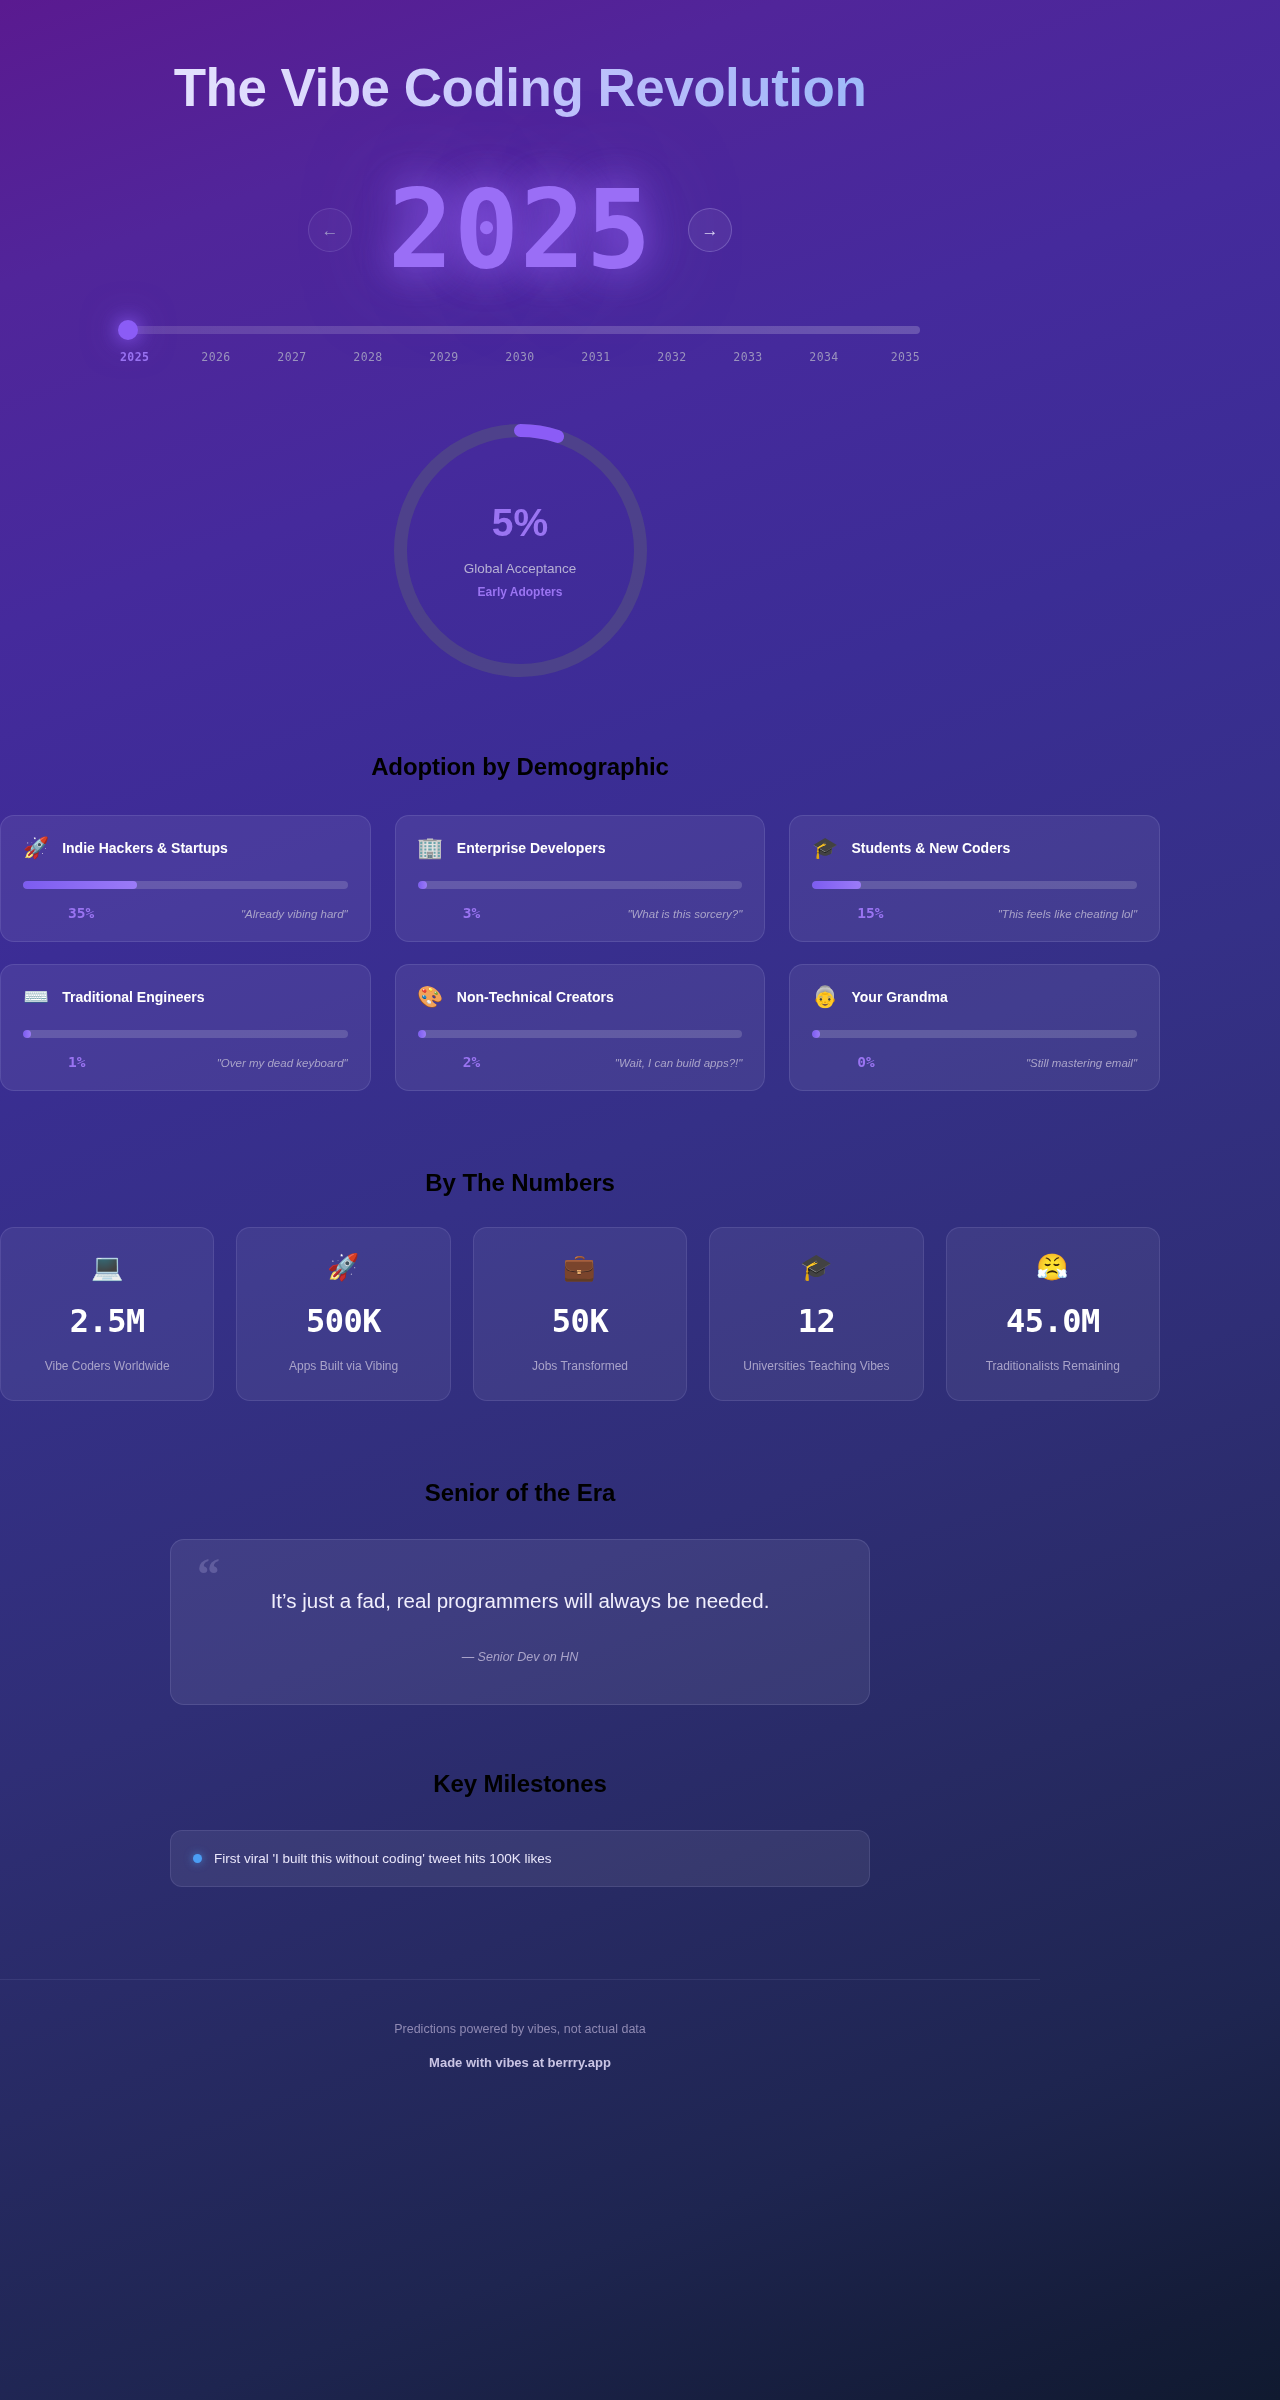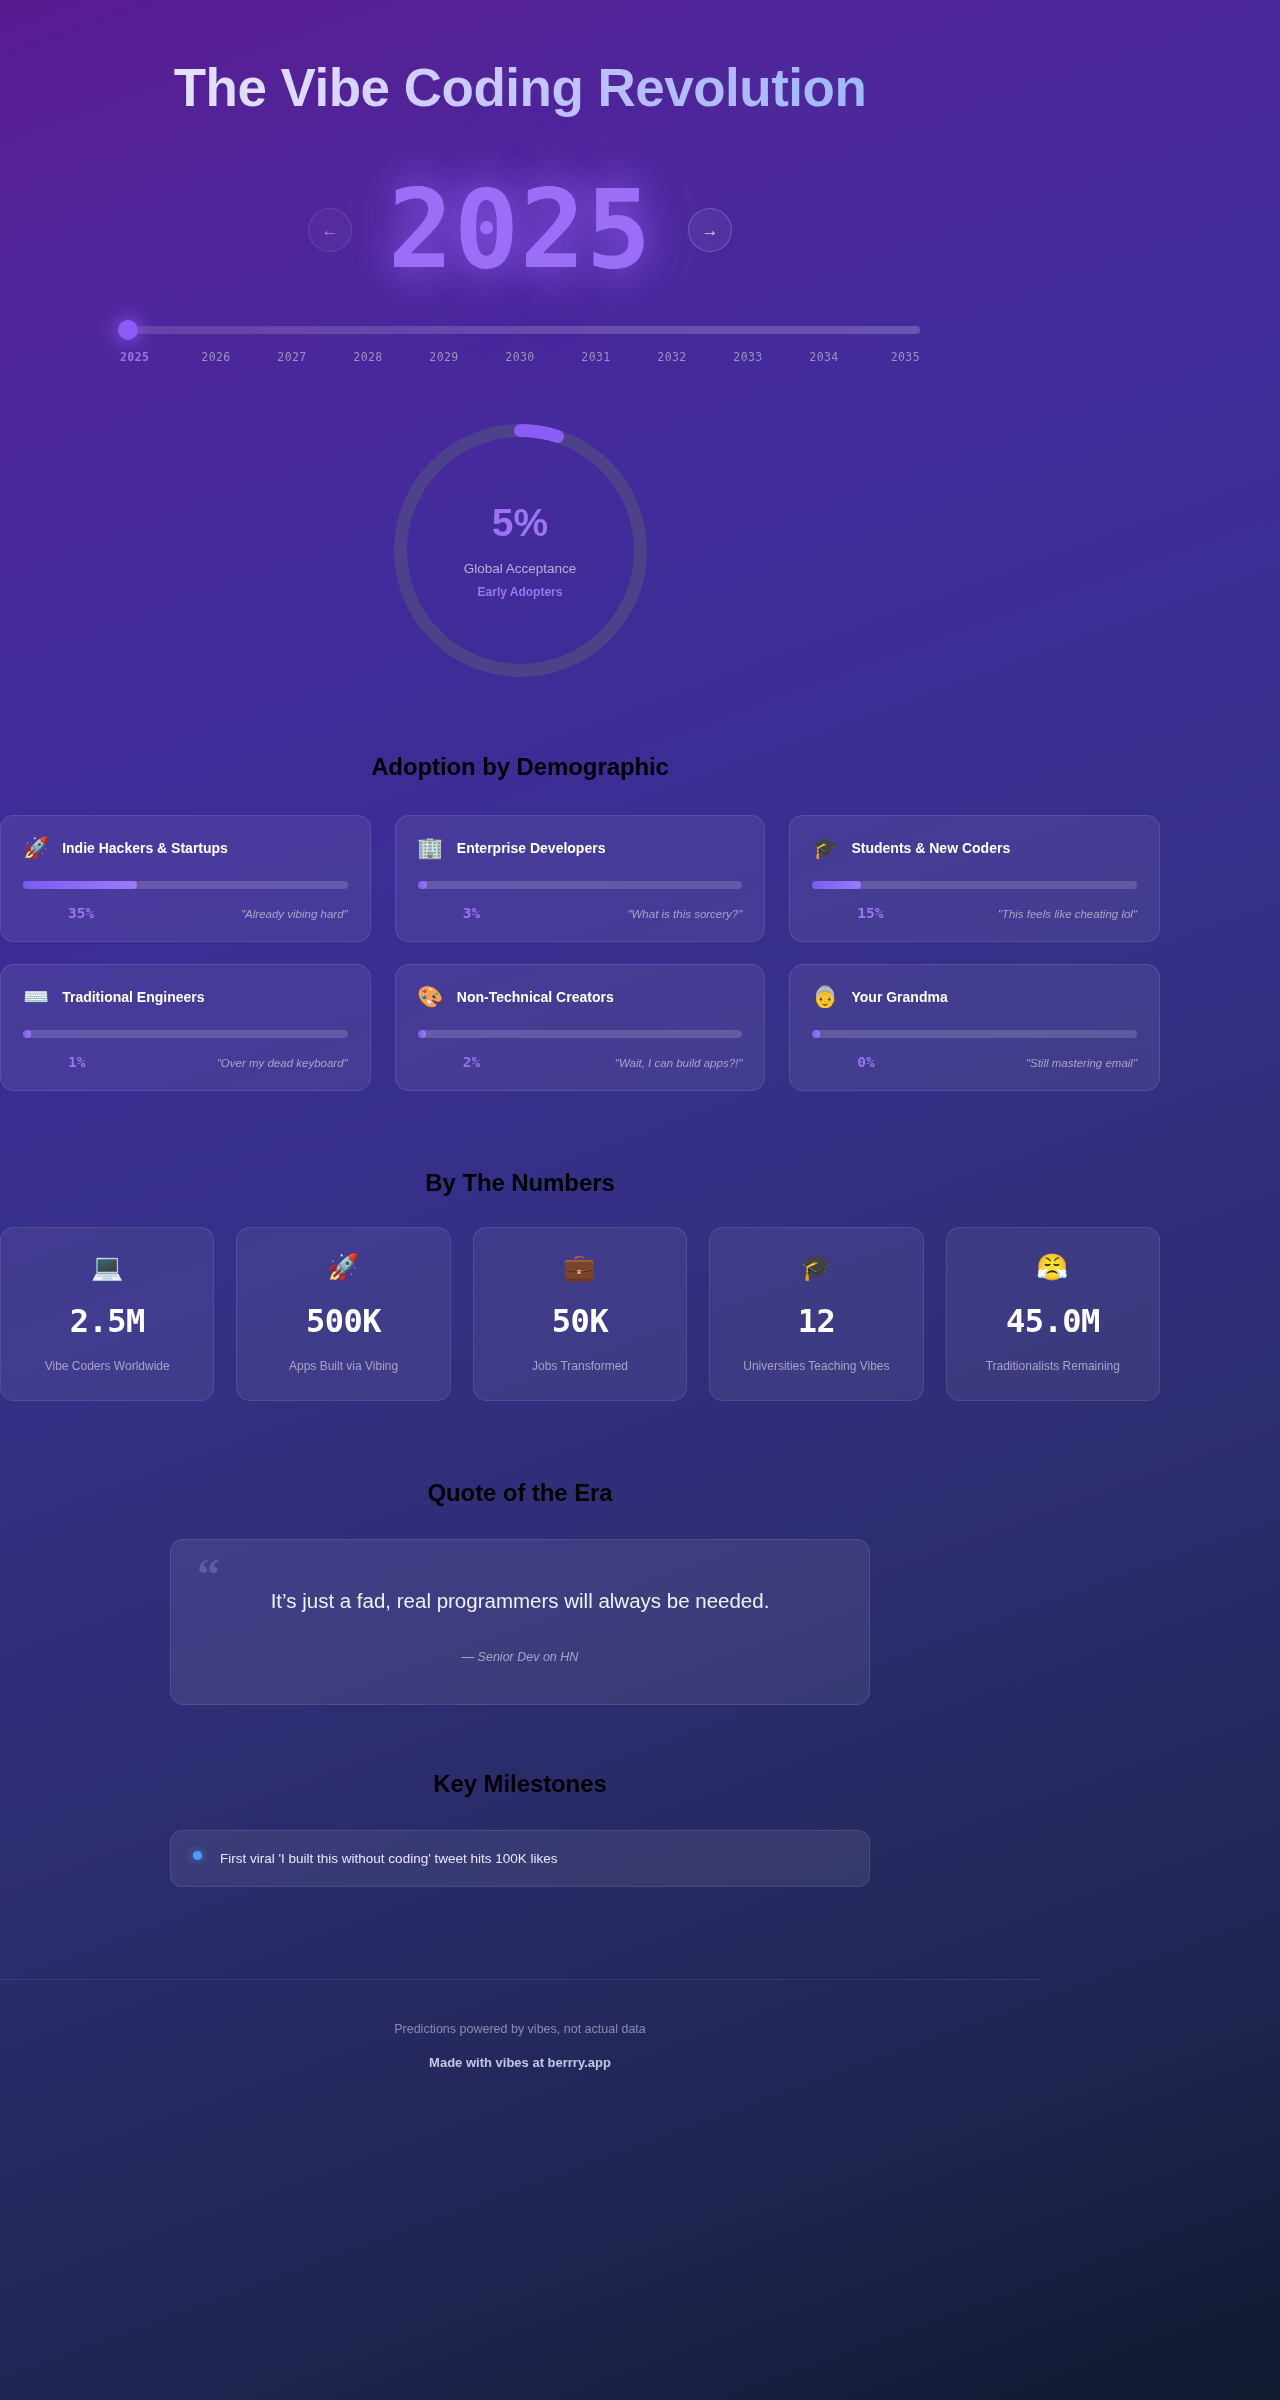--- a/index.html
+++ b/index.html
@@ -280,22 +280,22 @@
     font-size: 12.5px;
     font-style: italic;
     color: #a9a3c9;
   }
 
   
   .miles-section { margin-top: 65px; }
   .miles-list { width: 700px; margin: 32px auto 0; }
   .miles-item {
     display: flex;
-    align-items: flex-start;
-    gap: 18px;
+    align-items: center;
+    gap: 12px;
     background: rgba(255,255,255,0.075);
     border: 1px solid rgba(200,195,245,0.13);
     border-radius: 12px;
     padding: 20px 22px;
   }
   .miles-dot {
     width: 9px; height: 9px;
     border-radius: 50%;
     background: #4b9ef5;
     flex: none;
@@ -468,21 +468,21 @@
         </div>
         <div class="stat-card">
           <div class="stat-emoji">😤</div>
           <div class="stat-value">45.0M</div>
           <div class="stat-label">Traditionalists Remaining</div>
         </div>
       </div>
   </div>
 
   <div class="quote-section">
-    <h2 class="section-title">Quote of the Era</h2>
+    <h2 class="section-title">Senior of the Era</h2>
     <div class="quote-card">
       <div class="quote-mark">“</div>
       <div class="quote-text">It’s just a fad, real programmers will always be needed.</div>
       <div class="quote-author">— Senior Dev on HN</div>
     </div>
   </div>
 
   <div class="miles-section">
     <h2 class="section-title">Key Milestones</h2>
     <div class="miles-list" id="miles-list">

